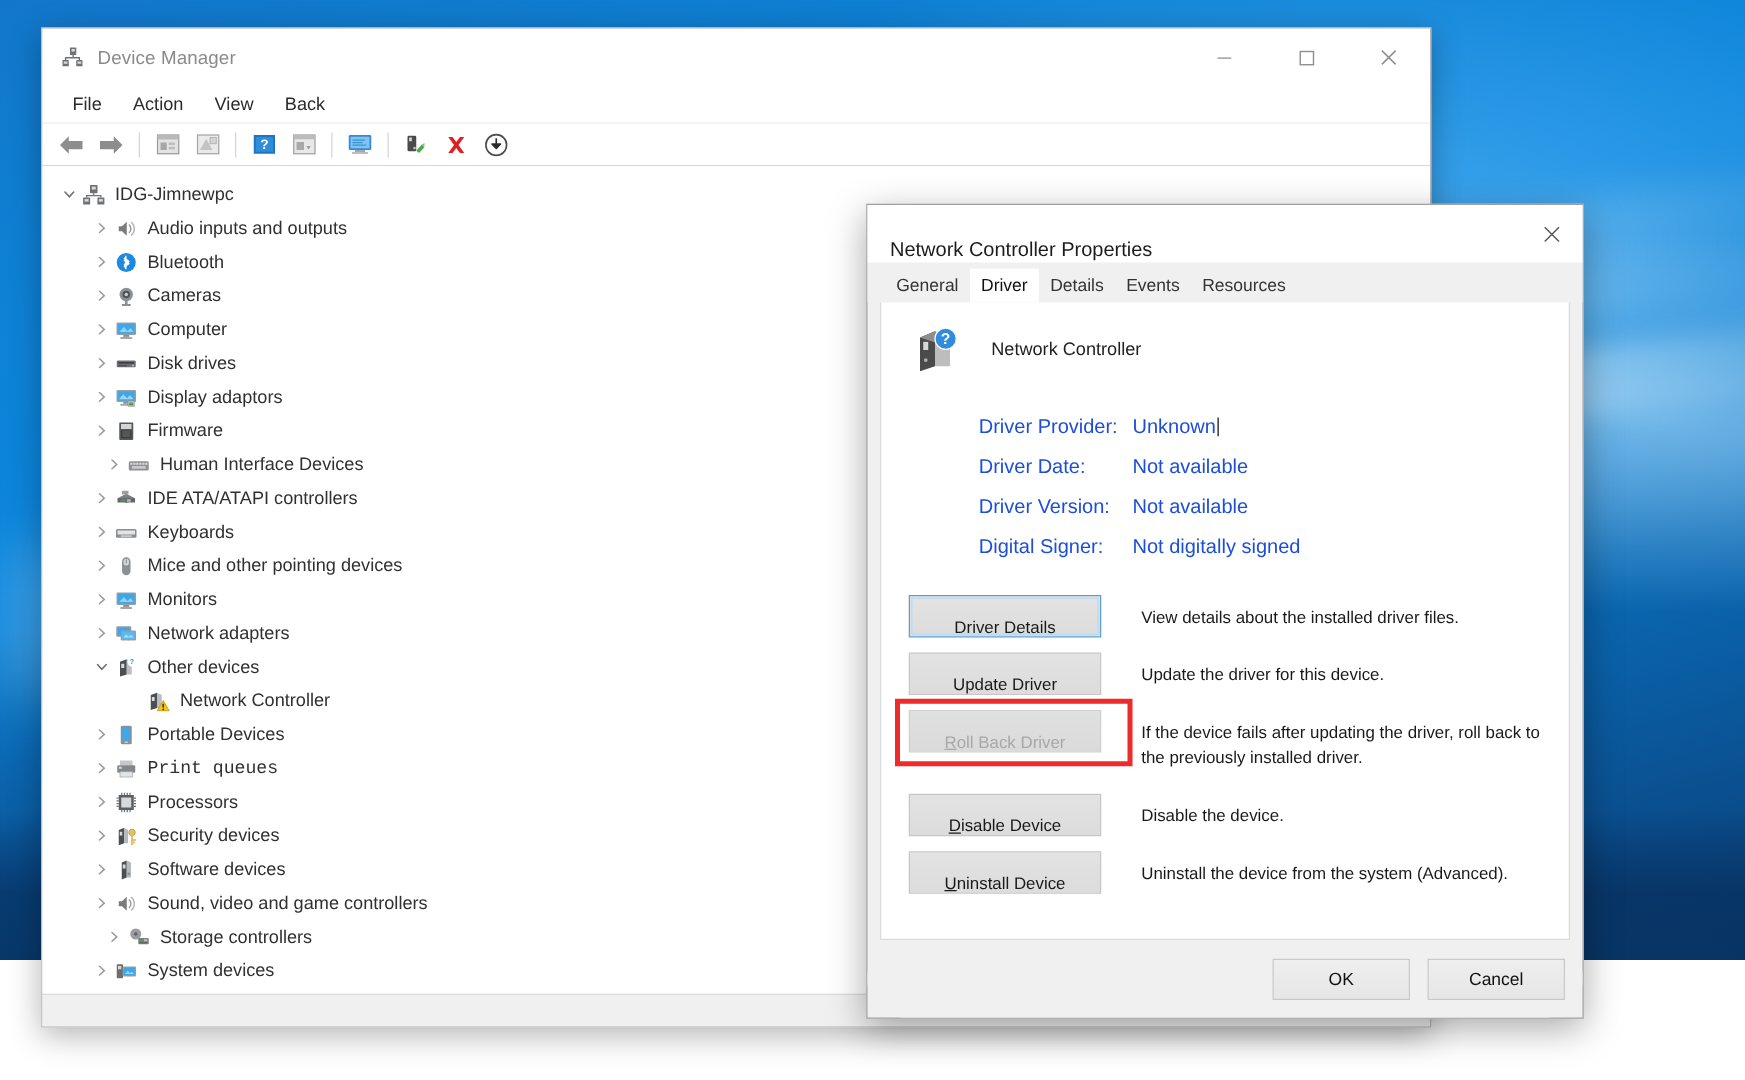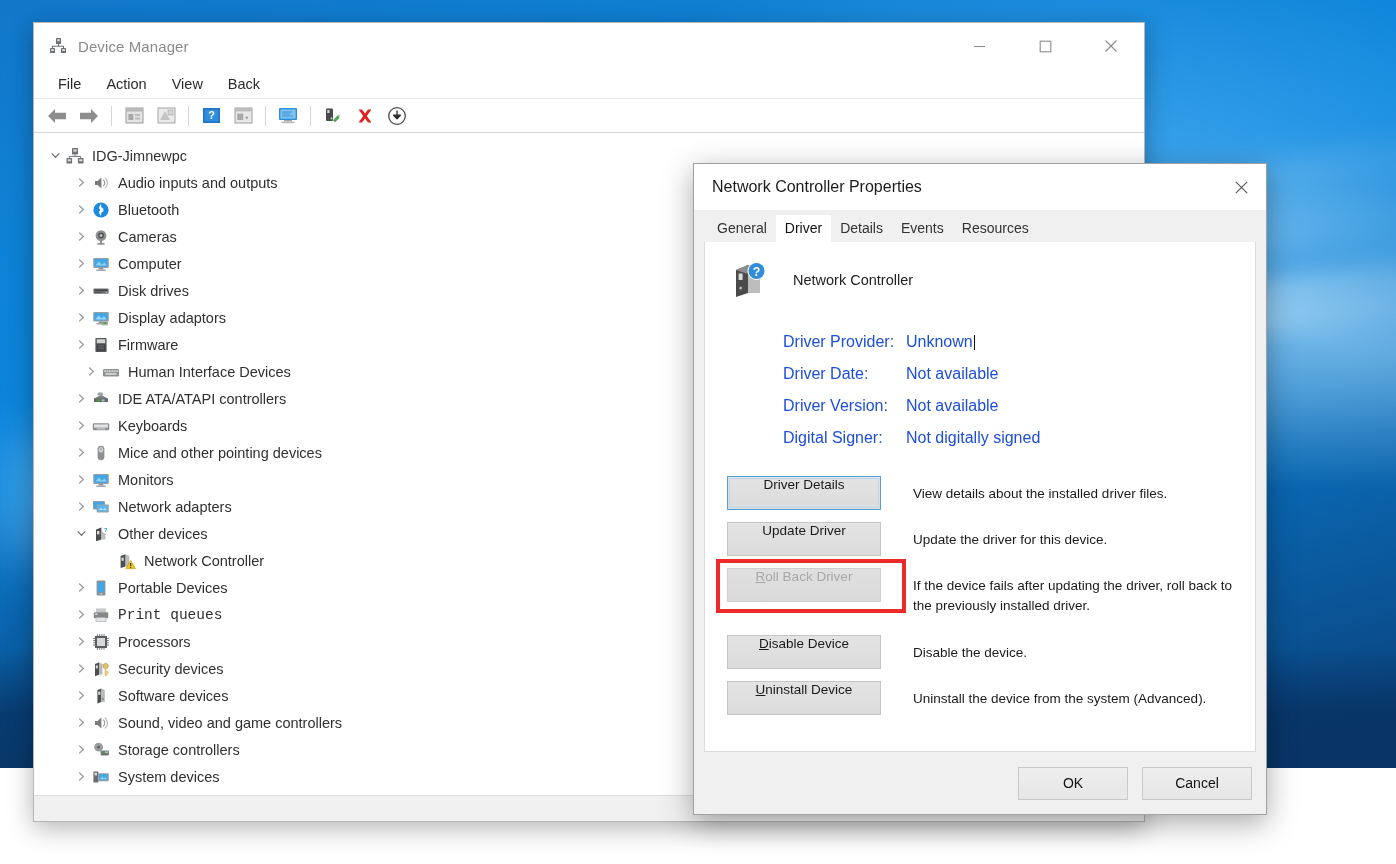--- a/index.html
+++ b/index.html
@@ -123,21 +123,21 @@
     position: absolute;
     left: 693px; top: 163px;
     width: 574px; height: 652px;
     background: #f0f0f0;
     border: 1px solid #a0a0a0;
     box-shadow: 0 8px 28px rgba(0,0,0,0.34);
     display: flex; flex-direction: column;
   }
   .pd-titlebar {
     height: 46px; background: #ffffff; flex: 0 0 auto;
-    display: flex; align-items: center; position: relative;
+    display: flex; align-items: flex-end; position: relative;
   }
   .pd-title-text { margin-left: 18px; font-size: 16px; color: #1c1c1c; }
   .pd-close {
     position: absolute; right: 0; top: 0; width: 50px; height: 46px;
     display: flex; align-items: center; justify-content: center; color: #5a5a5a;
   }
 
   .pd-tabstrip {
     height: 32px; flex: 0 0 auto;
     background: #f0f0f0;
@@ -170,21 +170,21 @@
   }
 
   .pd-actions { margin: 22px 0 0 0; }
   .pd-action-row { display: flex; align-items: flex-start; margin-bottom: 12px; position: relative; }
   .pd-btn {
     width: 154px; min-height: 34px;
     margin-left: 22px;
     background: linear-gradient(180deg,#e3e3e3 0%, #dcdcdc 100%);
     border: 1px solid #c6c6c6;
     font-size: 13.5px; color: #1a1a1a;
-    display: flex; align-items: flex-start; justify-content: center;
+    display: flex; align-items: flex-end; justify-content: center;
     font-family: "Liberation Sans", sans-serif;
   }
   .pd-btn.focused { border: 1px solid #5a9fd4; outline: 1px solid #bcd9f0; outline-offset: -3px; }
   .pd-btn.disabled { color: #a8a8a8; background: linear-gradient(180deg,#e0e0e0 0%,#dadada 100%); border-color: #cfcfcf; }
   .pd-btn u { text-decoration: underline; }
 
   .pd-desc {
     margin-left: 32px; font-size: 13.5px; color: #1a1a1a;
     line-height: 1.45; padding-top: 8px; max-width: 320px;
   }
@@ -691,21 +691,21 @@
           </span>
           <span class="tw-icon">
             <svg width="18" height="18" viewBox="0 0 18 18">
               <path d="M3 7 H5.6 L9.4 3.4 V14.6 L5.6 11 H3 Z" fill="#7b7b7b"></path>
               <path d="M11.2 5.6 a4.6 4.6 0 0 1 0 6.8" stroke="#9b9b9b" stroke-width="1.2" fill="none"></path>
               <path d="M12.9 3.6 a7 7 0 0 1 0 10.8" stroke="#b4b4b4" stroke-width="1.1" fill="none"></path>
             </svg>
           </span>
           <span class="tw-label">Sound, video and game controllers</span>
         </div>
-        <div class="tree-row" style="padding-left: 38px;">
+        <div class="tree-row" style="padding-left: 48px;">
           <span class="tw-chevron">
             <svg width="9" height="9" viewBox="0 0 9 9">
               <path d="M2.6 1 L6.4 4.5 L2.6 8" stroke="#9b9b9b" stroke-width="1.25" fill="none" stroke-linecap="round"></path>
             </svg>
           </span>
           <span class="tw-icon">
             <svg width="18" height="18" viewBox="0 0 18 18">
               <circle cx="6.6" cy="6.2" r="4.4" fill="#9a9da0"></circle>
               <circle cx="6.6" cy="6.2" r="1.4" fill="#5f6265"></circle>
               <rect x="8.6" y="9.4" width="8.4" height="5" rx=".8" fill="#7d8083"></rect>

